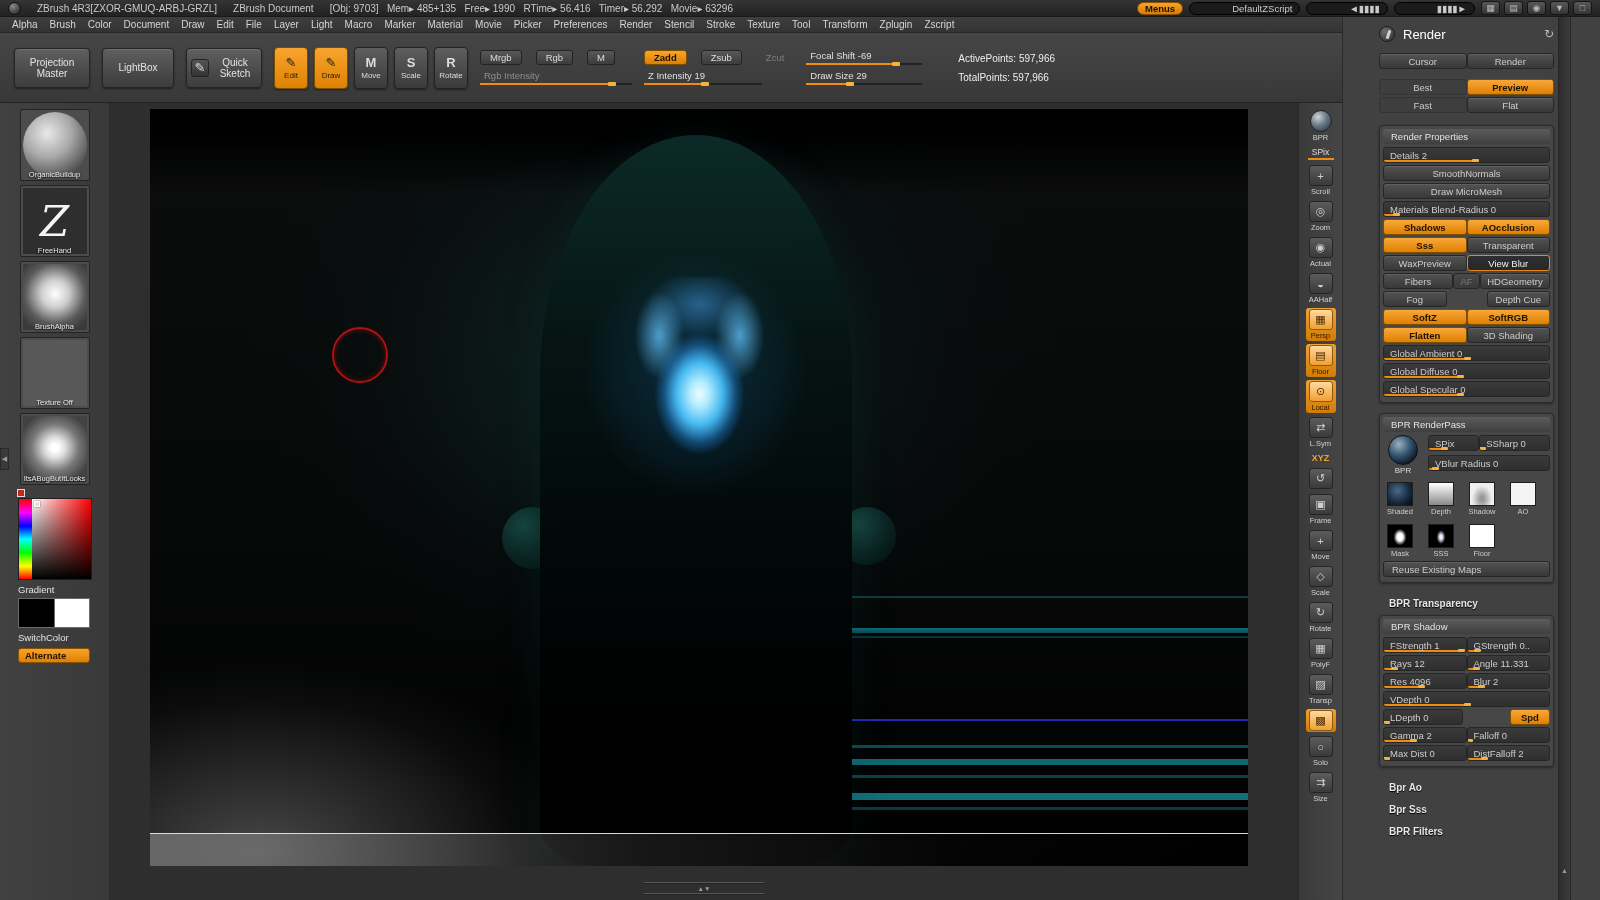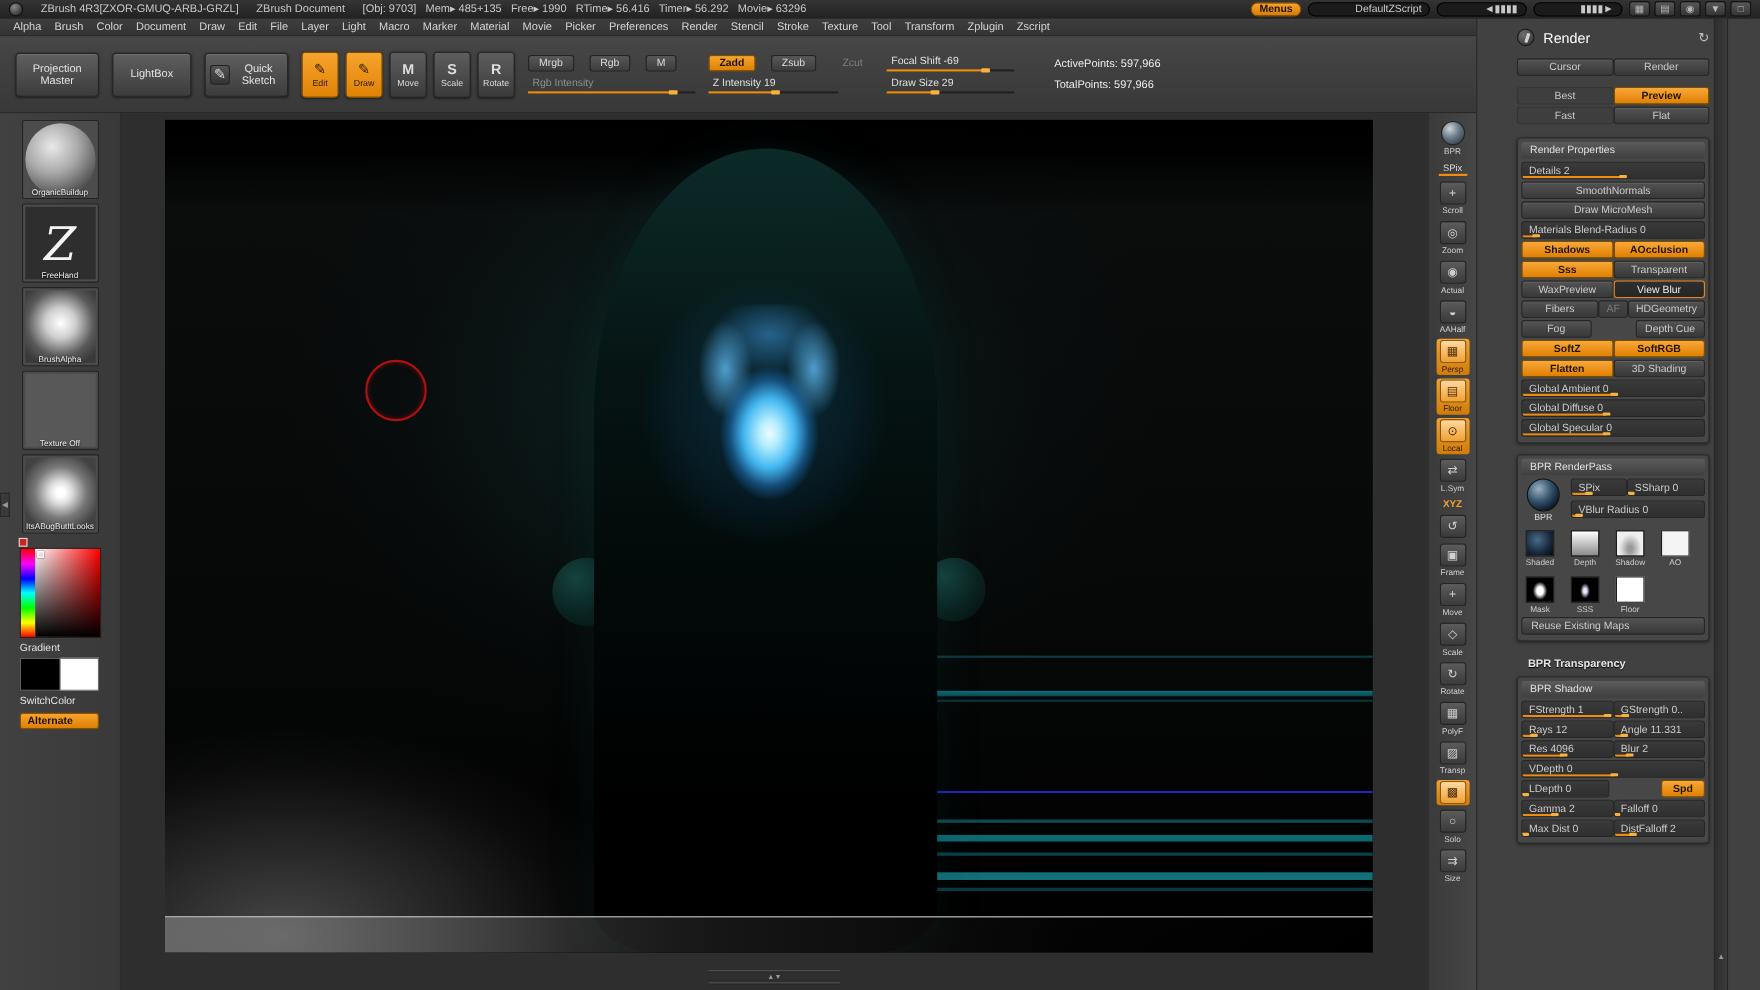--- a/index.html
+++ b/index.html
@@ -685,20 +685,25 @@
             </div>
             <div class="cell k-slider" style="flex: 1 1 0px;">
               <span class="stext">DistFalloff 2</span>
               <i class="fill" style="width: 20%;"></i>
               <i class="notch" style="left: calc(20% - 3px);"></i>
             </div>
           </div>
         </div>
     </div>
 
+    <div id="panel-collapsed">
+        <div class="sec-collapsed">Bpr Ao</div>
+        <div class="sec-collapsed">Bpr Sss</div>
+        <div class="sec-collapsed">BPR Filters</div>
+      </div>
 
     <div class="pscroll">
       <span class="arr">▲</span>
     </div>
   </div>
 </div>
 
 <div class="edgearrow">◀</div>
 
 </body></html>

